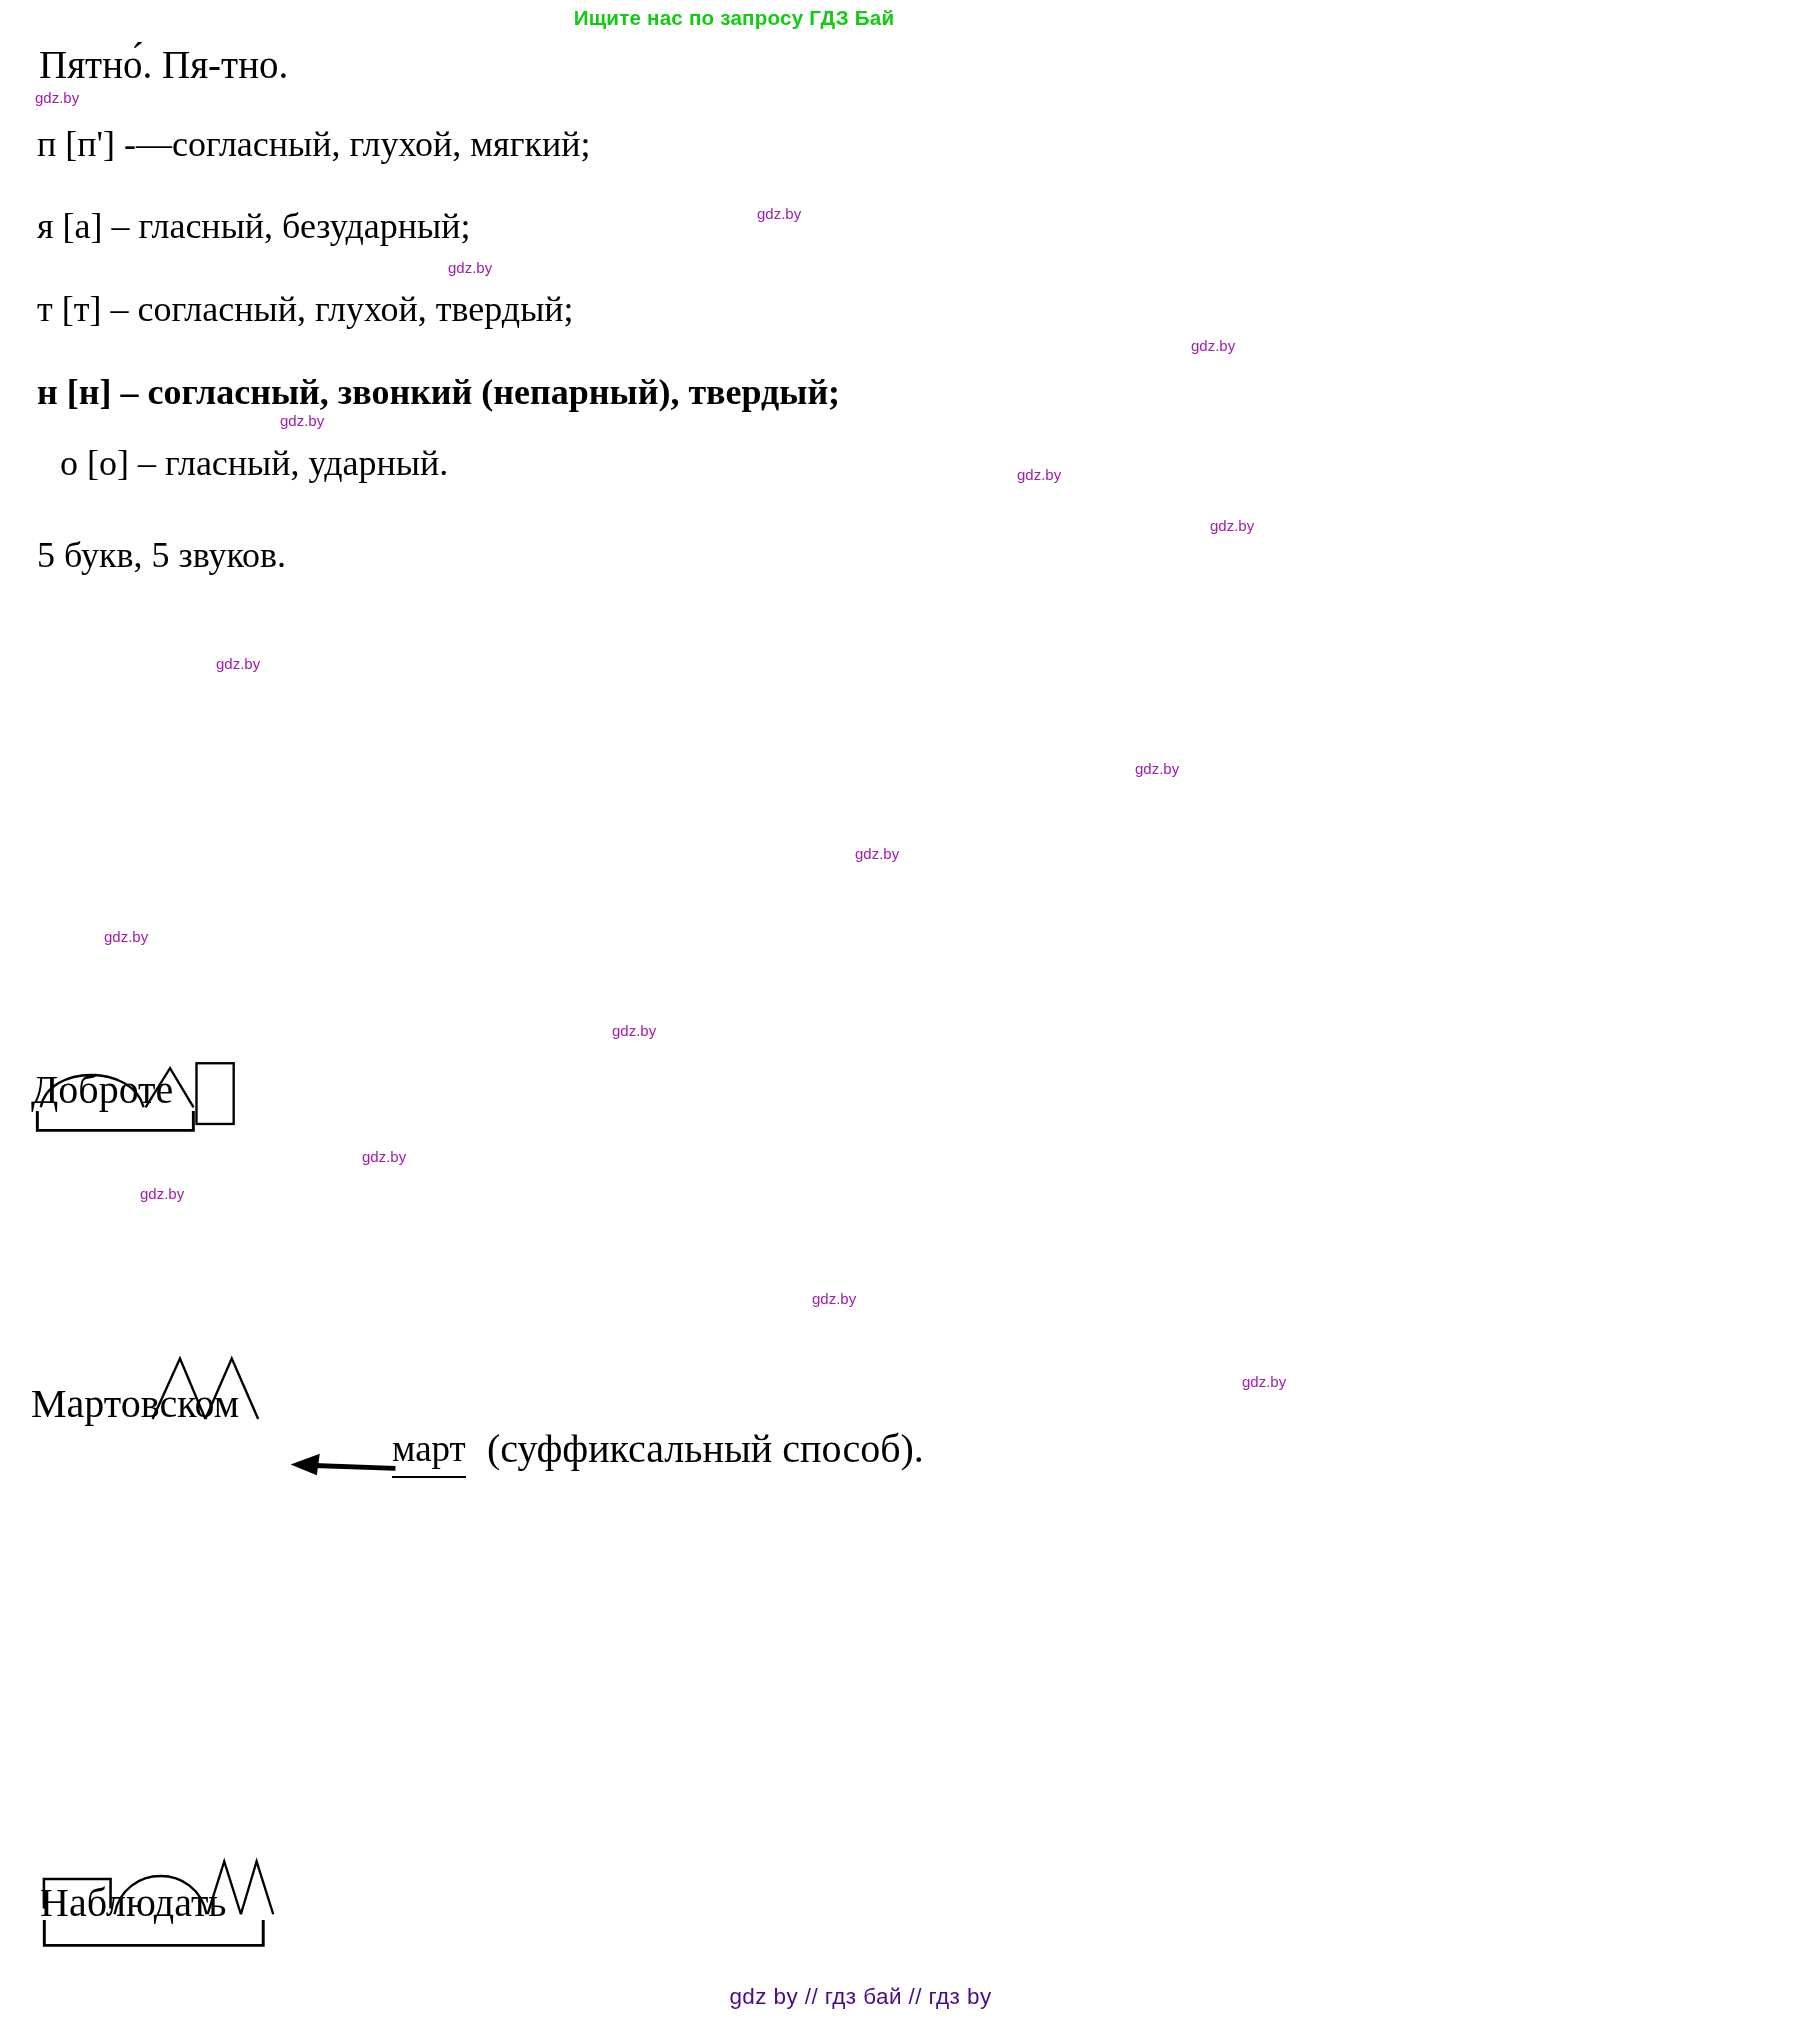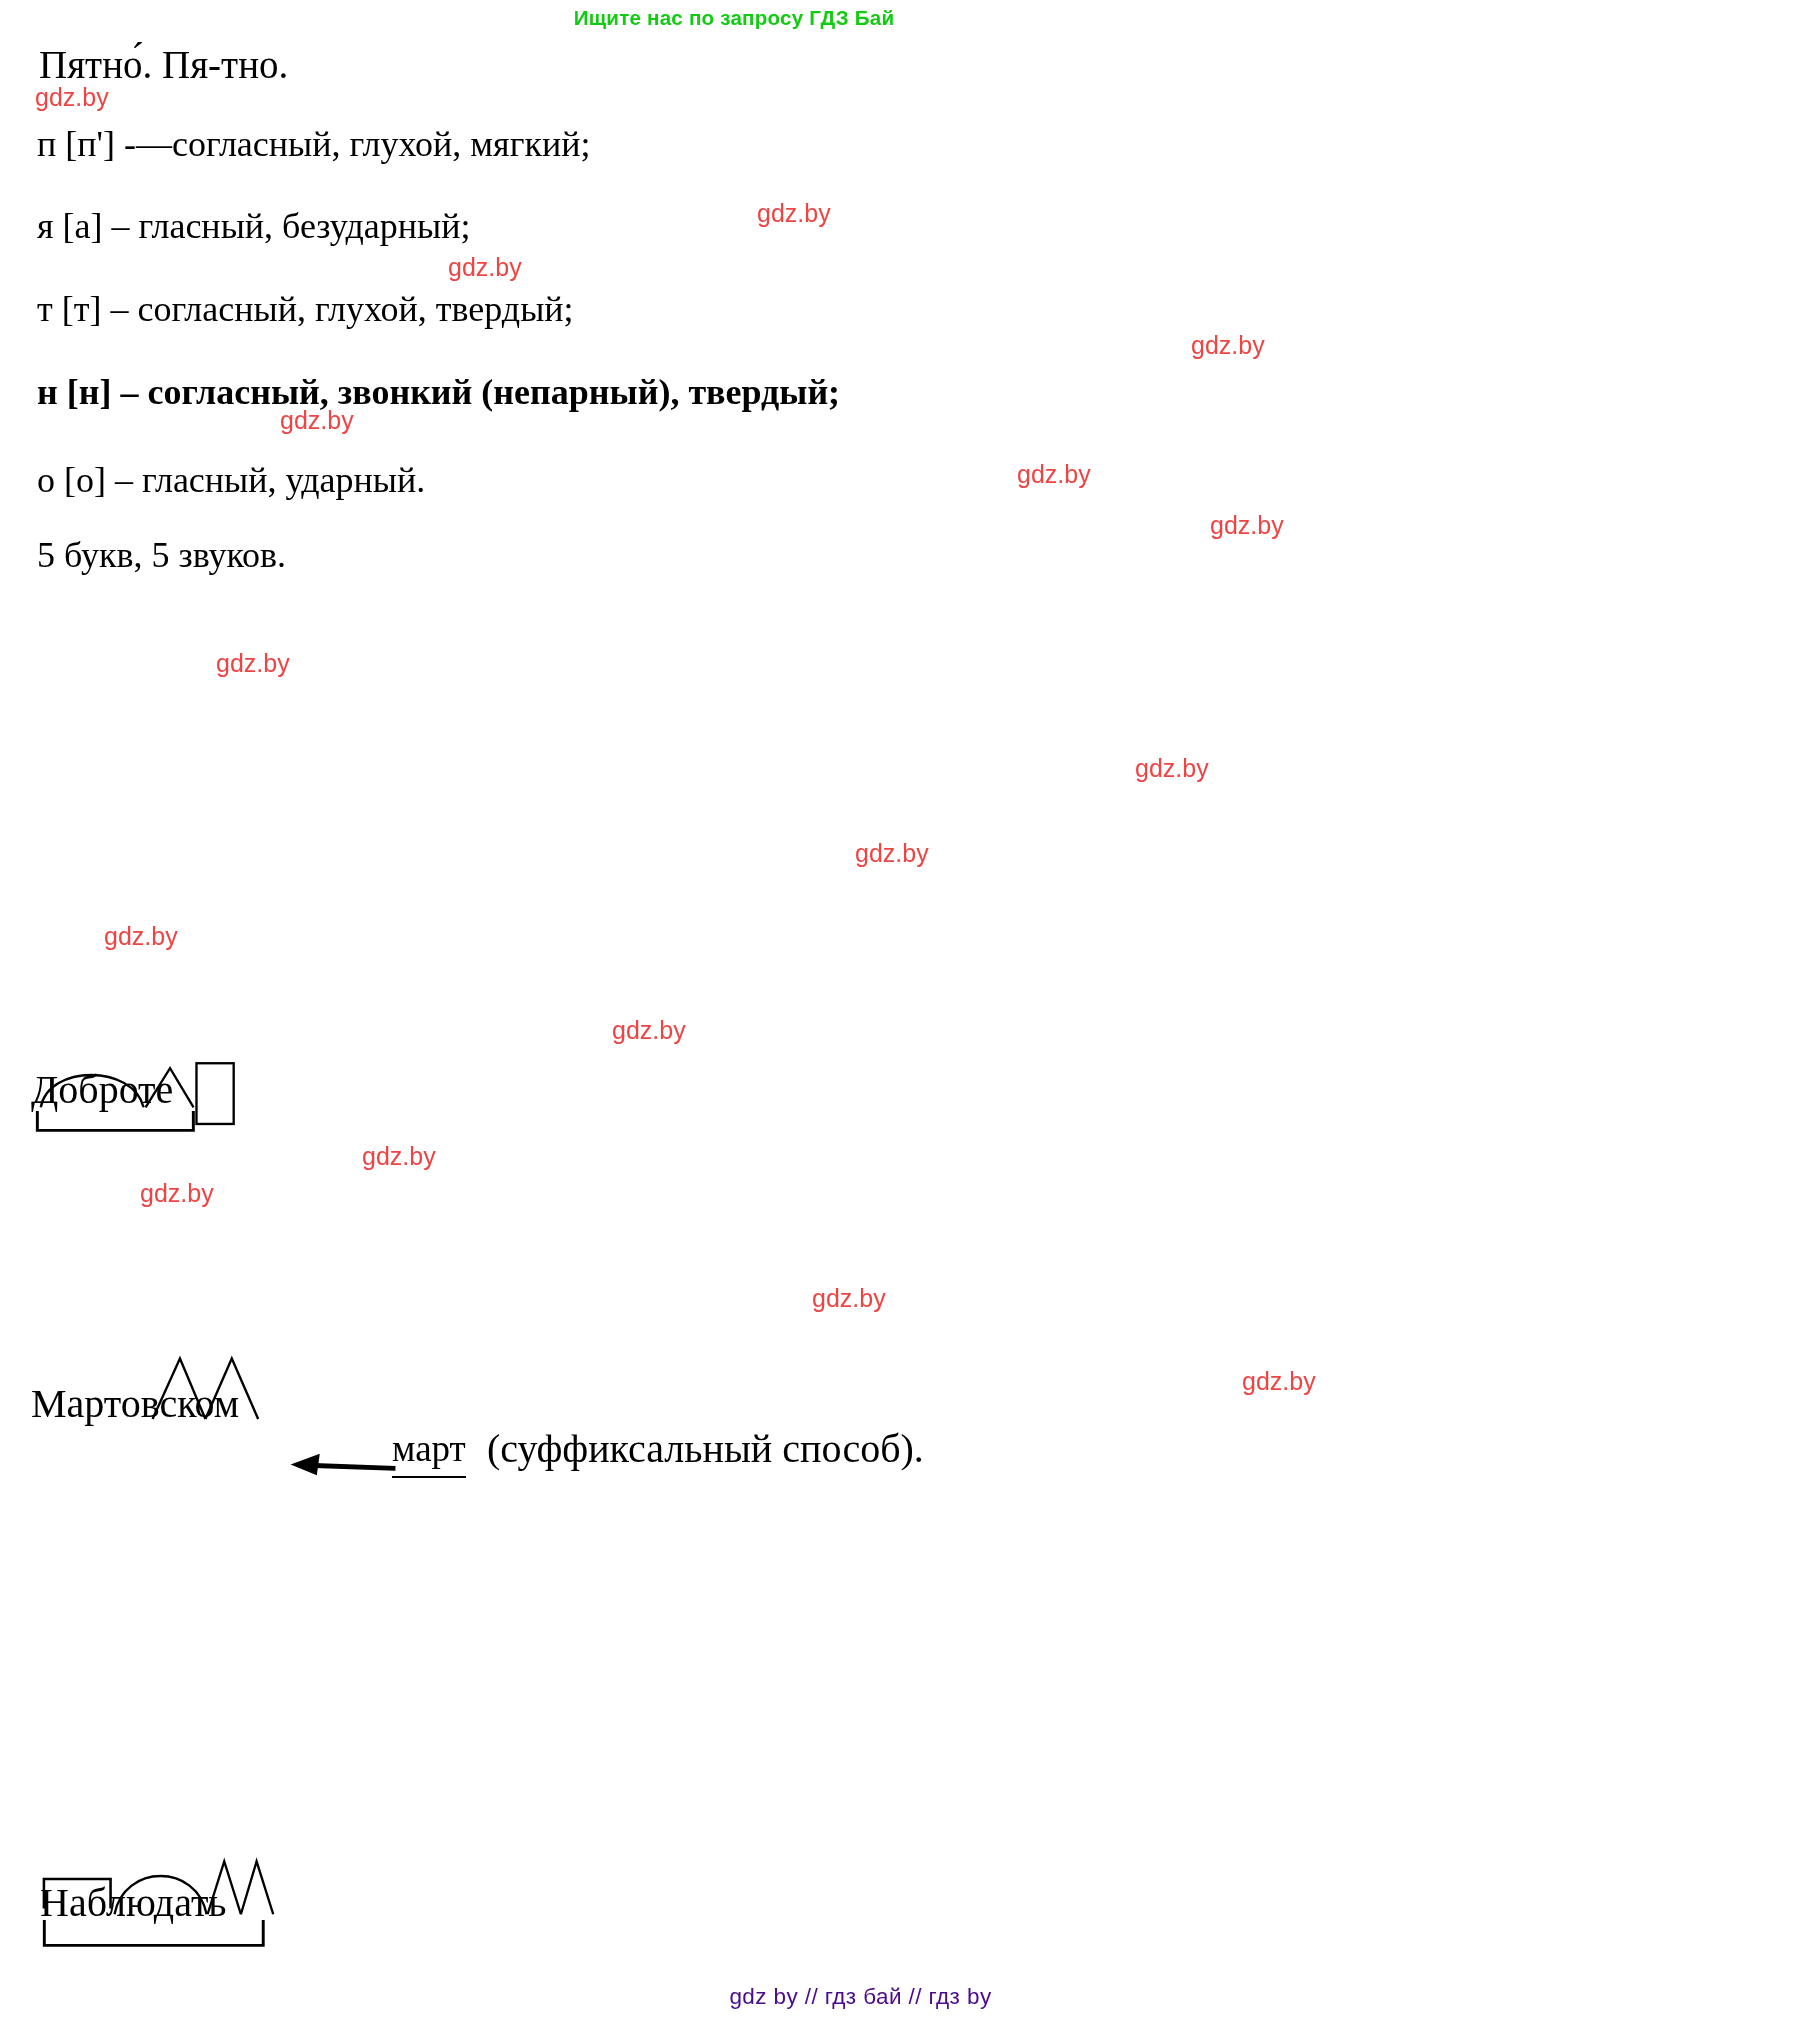--- a/index.html
+++ b/index.html
@@ -69,23 +69,23 @@
     left: 37px;
     font-size: 36px;
     line-height: 43px;
     white-space: pre;
   }
 
   
   .wm {
     position: absolute;
     font-family: "Liberation Sans", "DejaVu Sans", sans-serif;
-    font-size: 25px;
+    font-size: 15px;
     line-height: 23.5px;
-    color: #ef4444;
+    color: #a21caf;
     white-space: pre;
   }
 
   
   .morph {
     position: absolute;
     white-space: nowrap;
   }
   .morph .word {
     position: relative;
@@ -122,21 +122,21 @@
 <div class="doc-title">Пятно́. Пя-тно.</div>
 
 <div class="phon-line" style="top:123px;">п [п'] -—согласный, глухой, мягкий;</div>
 
 <div class="phon-line" style="top:205px;">я [а] – гласный, безударный;</div>
 
 <div class="phon-line" style="top:288px;">т [т] – согласный, глухой, твердый;</div>
 
 <div class="phon-line" style="top:371px;font-weight:bold;">н [н] – согласный, звонкий (непарный), твердый;</div>
 
-<div class="phon-line" style="top:459px;">о [о] – гласный, ударный.</div>
+<div class="phon-line" style="top:442px;margin-left:23px;">о [о] – гласный, ударный.</div>
 
 <div class="sum-line" style="top:534px;">5 букв, 5 звуков.</div>
 
 <div class="morph" style="left:31px; top:1064px;">
   <span class="word">Доброте</span>
   
   <svg width="235" height="108" viewBox="0 0 240 110" style="left:0; top:-43px;">
 
     <path d="M 10 88 C 18 44, 104 44, 115 88" fill="none" stroke="#000" stroke-width="2.4"></path>
 

